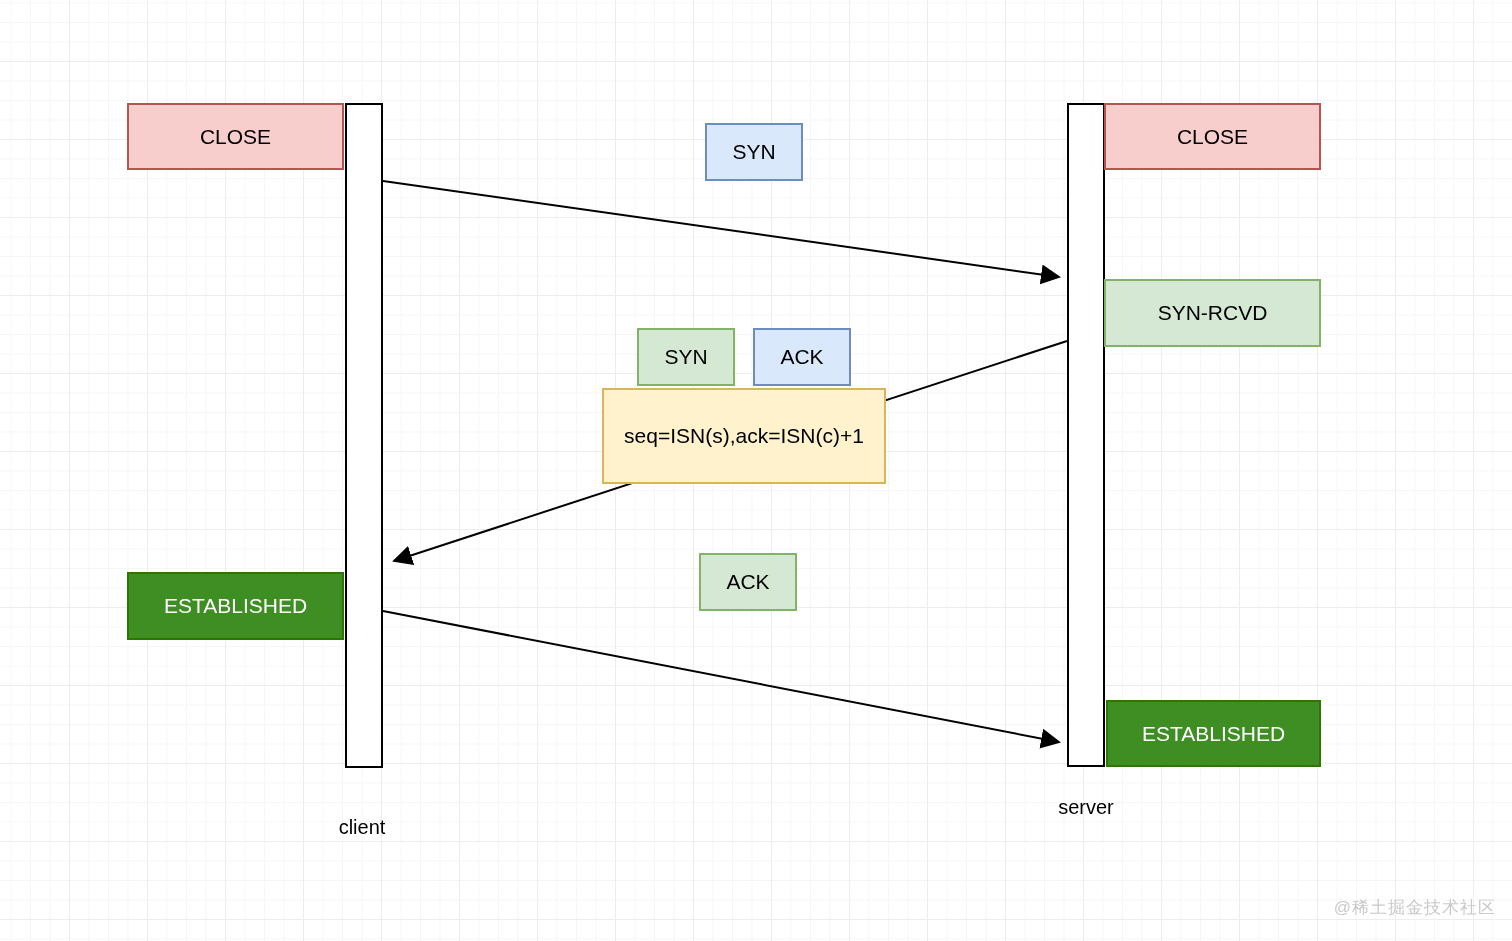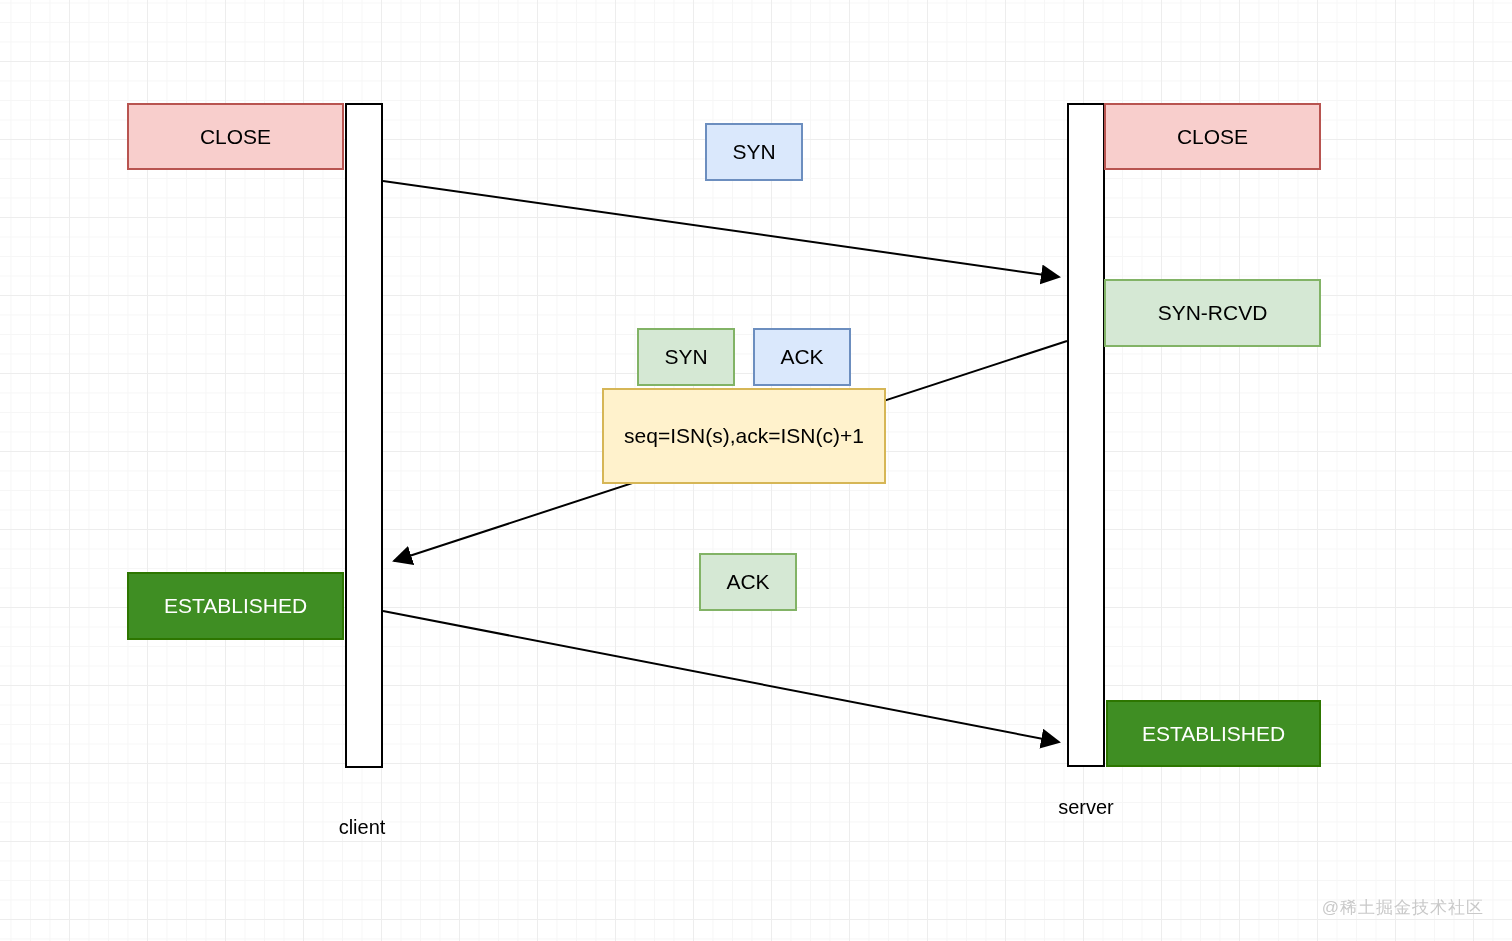--- a/index.html
+++ b/index.html
@@ -29,21 +29,21 @@
   .green{background:#d5e8d4;border-color:#82b366;text-align:center;}
   .blue{background:#dae8fc;border-color:#6c8ebf;}
   .yellow{background:#fff2cc;border-color:#d6b656;}
   .darkgreen{background:#3f8e23;border-color:#2d7600;color:#ffffff;}
   .lifeline{background:#ffffff;border:2px solid #000;z-index:2;position:absolute;box-sizing:border-box;}
   .axis-label{
     position:absolute;z-index:2;font-size:20px;color:#000;
     text-align:center;width:120px;
   }
   .watermark{
-    position:absolute;z-index:3;right:28px;bottom:22px;
+    position:absolute;z-index:3;right:16px;bottom:22px;
     font-size:17px;color:#c9c9c9;letter-spacing:1px;text-align:center;
   }
 </style>
 </head>
 <body>
 
 <div class="canvas">
 
   <svg class="arrow-layer" width="1512" height="941" viewBox="0 0 1512 941">
     <defs>

